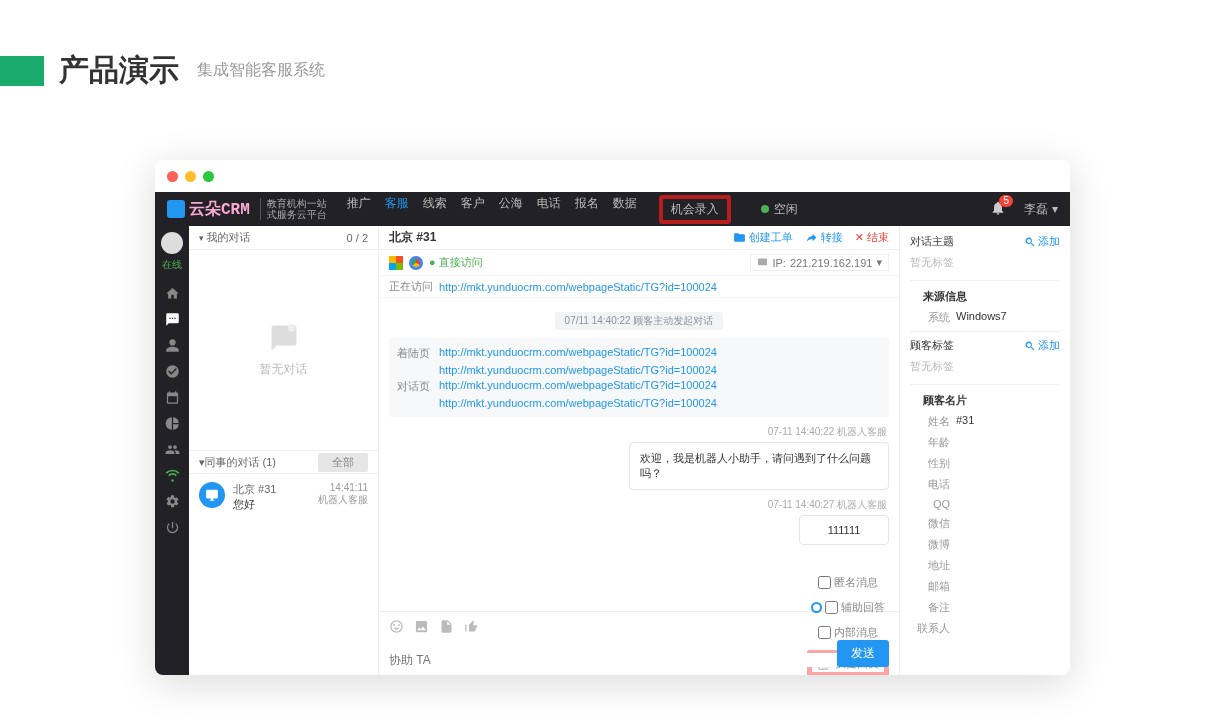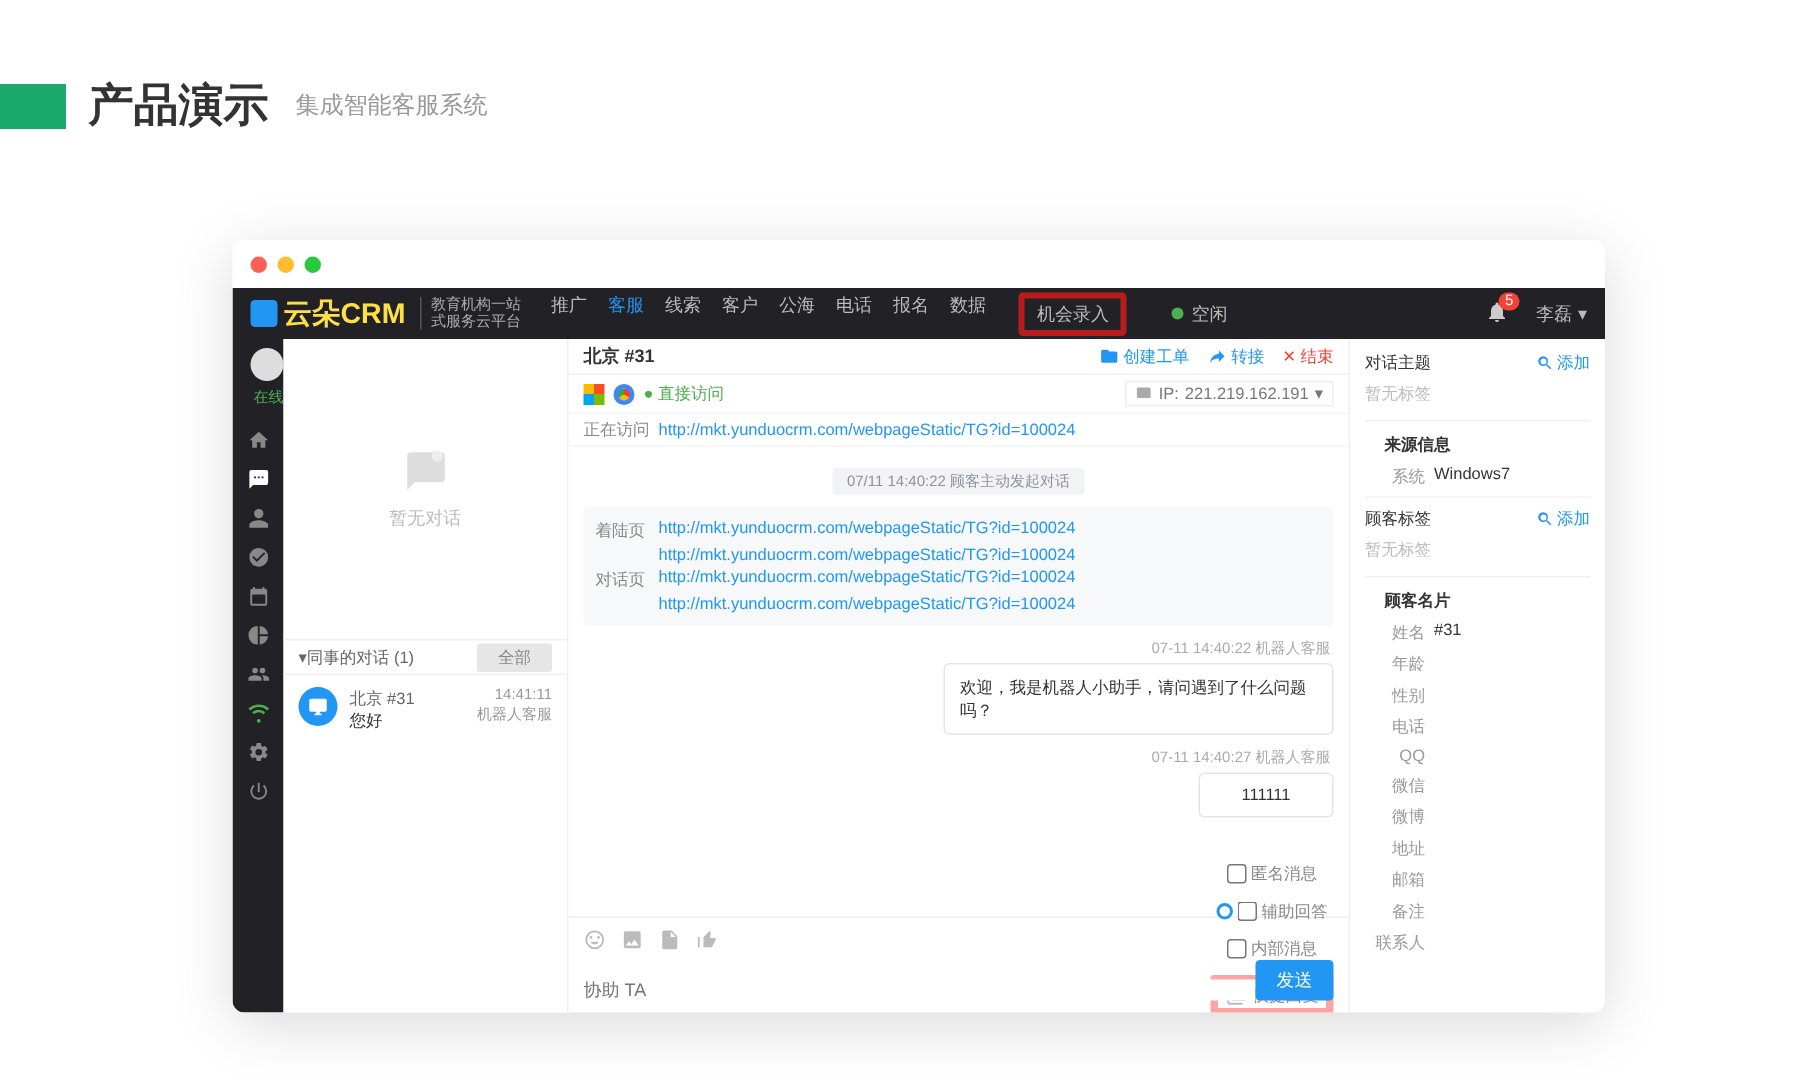--- a/index.html
+++ b/index.html
@@ -9,35 +9,35 @@
 .green-block{width:44px;height:30px;background:#1aab6c;}
 .title-main{font-size:30px;font-weight:700;color:#333;margin-left:15px;}
 .title-sub{font-size:16px;color:#999;margin-left:18px;font-weight:400;}
 .browser{position:absolute;left:155px;top:160px;width:915px;height:515px;background:#fff;border-radius:8px;box-shadow:0 8px 40px rgba(0,0,0,0.15);overflow:hidden;}
 .mac-dots{height:32px;display:flex;align-items:center;padding-left:12px;gap:7px;background:#fff;}
 .dot{width:11px;height:11px;border-radius:50%;}
 .dot.r{background:#ff5f57;}.dot.y{background:#ffbd2e;}.dot.g{background:#28c940;}
 .top-nav{height:34px;background:#222226;display:flex;align-items:center;color:#bbb;padding:0 12px;font-size:12px;}
 .logo{display:flex;align-items:center;gap:4px;}
 .logo-icon{width:18px;height:18px;background:#2196f3;border-radius:3px;position:relative;}
-.logo-txt{font-weight:700;color:#fde047;font-size:19px;}
+.logo-txt{font-weight:700;color:#f9a8d4;font-size:16px;font-family:Liberation Mono, monospace;}
 .logo-suf{font-size:10px;color:#aaa;border-left:1px solid #555;padding-left:6px;margin-left:6px;line-height:1.1;}
 .nav-items{display:flex;gap:14px;margin-left:20px;}
 .nav-items span{cursor:pointer;}
 .nav-items .active{color:#2196f3;}
 .nav-btn{border:4px solid #b91c1c;border-radius:3px;padding:2px 8px;margin-left:8px;}
 .status-idle{margin-left:30px;display:flex;align-items:center;gap:5px;}
 .status-dot{width:8px;height:8px;border-radius:50%;background:#4caf50;}
 .nav-right{margin-left:auto;display:flex;align-items:center;gap:18px;}
 .bell{position:relative;}
 .bell svg{width:16px;height:16px;fill:#ccc;}
 .badge{position:absolute;top:-5px;right:-7px;background:#f44336;color:#fff;border-radius:8px;font-size:10px;padding:0 4px;line-height:12px;}
 .username{display:flex;align-items:center;gap:4px;}
 .app-body{display:flex;height:calc(100% - 66px);}
-.side-rail{width:34px;background:#222226;display:flex;flex-direction:column;align-items:flex-end;padding-top:6px;gap:0;}
+.side-rail{width:34px;background:#222226;display:flex;flex-direction:column;align-items:center;padding-top:6px;gap:0;}
 .avatar-sm{width:22px;height:22px;border-radius:50%;background:#ddd;margin-bottom:4px;}
 .rail-status{font-size:10px;color:#4caf50;margin-bottom:8px;}
 .rail-icon{width:34px;height:26px;display:flex;align-items:center;justify-content:center;color:#888;}
 .rail-icon.active{color:#fff;}
 .rail-icon svg{width:15px;height:15px;fill:currentColor;}
 .conv-list{width:190px;background:#fff;border-right:1px solid #eee;display:flex;flex-direction:column;}
 .cl-header{height:24px;display:flex;align-items:center;justify-content:space-between;padding:0 10px;font-size:11px;color:#666;border-bottom:1px solid #f0f0f0;}
 .cl-header .tri{font-size:9px;margin-right:3px;}
 .cl-empty{flex:0 0 200px;display:flex;flex-direction:column;align-items:center;justify-content:center;color:#bbb;gap:8px;}
 .cl-empty svg{width:30px;height:30px;fill:#ddd;}
@@ -195,20 +195,24 @@
             </svg>
           </div>
         <div class="rail-icon">
             <svg viewBox="0 0 24 24">
               <path d="M13 3h-2v10h2zm4.83 2.17-1.42 1.42A7 7 0 1 1 7.59 6.59L6.17 5.17a9 9 0 1 0 11.66 0z"></path>
             </svg>
           </div>
       </div>
 
       <div class="conv-list">
+        <div class="cl-header">
+          <span><span class="tri">▾</span><span>我的对话</span></span>
+          <span>0 / 2</span>
+        </div>
         <div class="cl-empty">
           <svg viewBox="0 0 24 24">
               <path d="M20 2H4a2 2 0 0 0-2 2v18l4-4h14a2 2 0 0 0 2-2V4a2 2 0 0 0-2-2z"></path>
               <circle cx="18" cy="4" r="3" fill="#eee"></circle>
             </svg>
           <span>暂无对话</span>
         </div>
         <div class="cl-section">
           <span class="tri">▾</span>
             <span>同事的对话  (1)</span>

